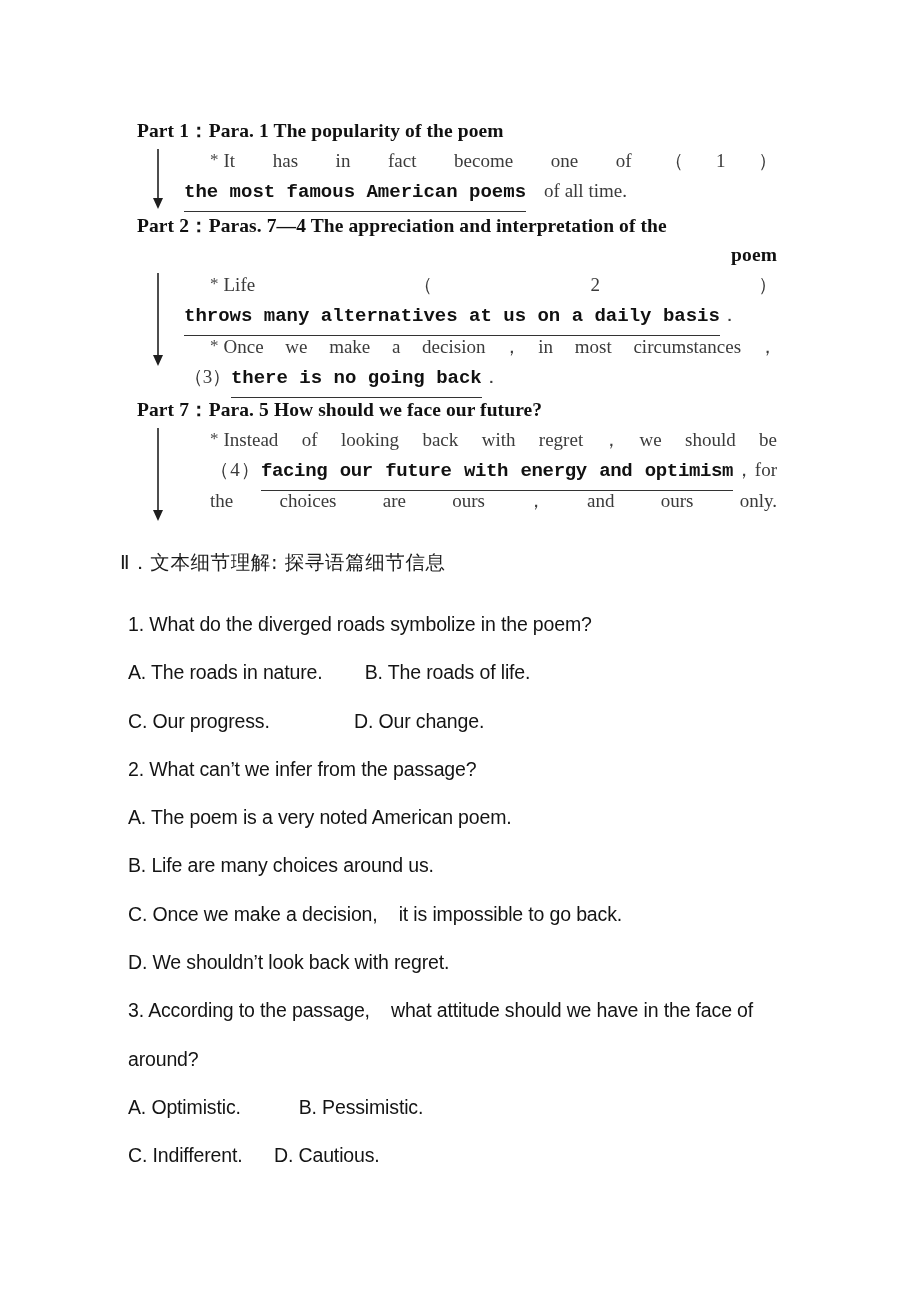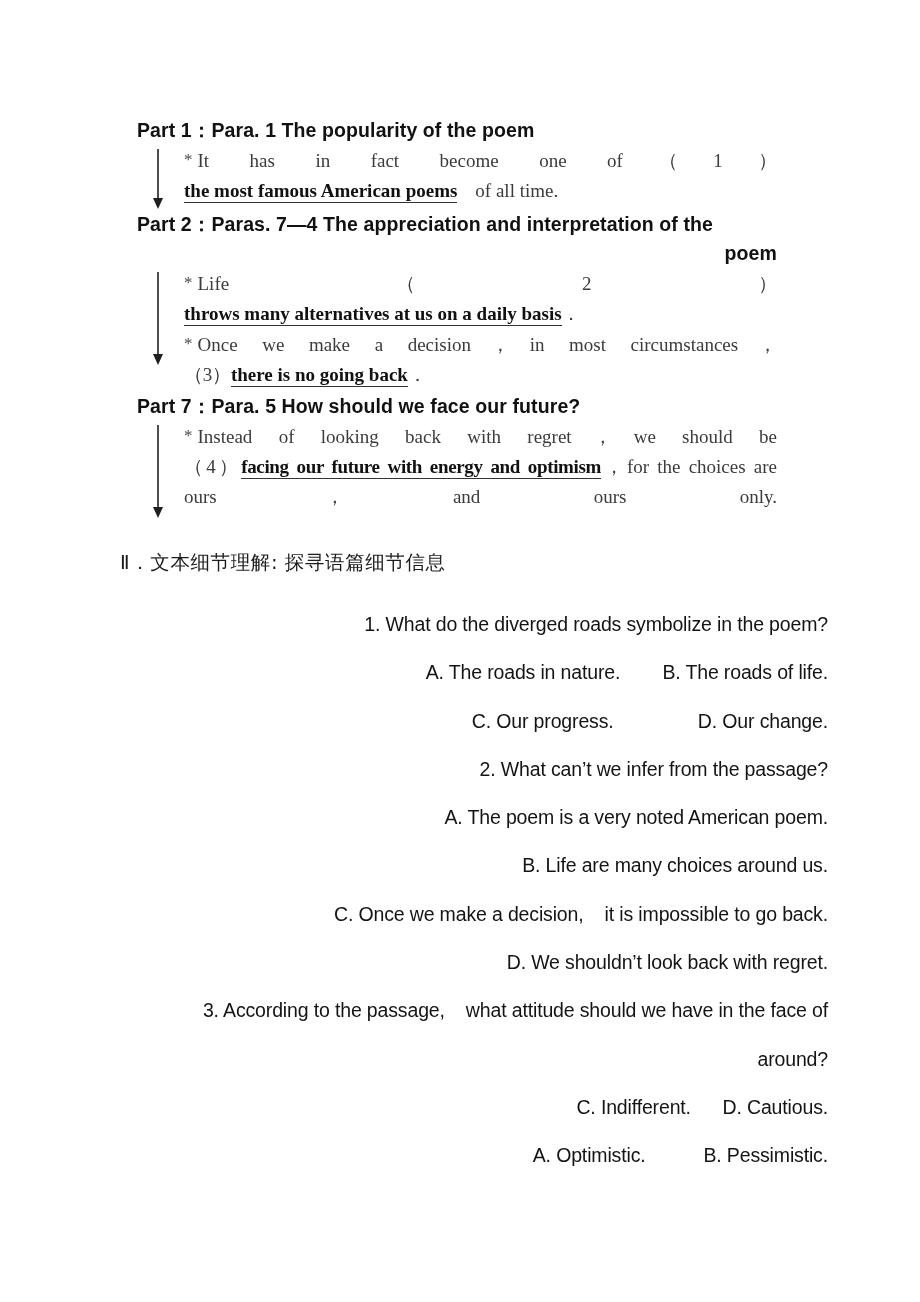--- a/index.html
+++ b/index.html
@@ -25,21 +25,21 @@
 
   
   .outline {
     position: absolute;
     left: 137px;
     top: 116px;
     width: 640px;
   }
 
   .part-head {
-    font-family: Liberation Sans, sans-serif;
+    font-family: Liberation Serif, serif;
     font-weight: bold;
     font-size: 19.5px;
     line-height: 29px;
     color: #111;
     letter-spacing: 0.1px;
   }
   .part-head .indent-cont {
     display: block;
     margin-left: 47px;
     text-align: right;
@@ -53,37 +53,39 @@
     color: #3b3b3b;
   }
   .bullet-line {
     text-align: justify;
     text-align-last: left;
     font-family: "Liberation Serif", "DejaVu Serif", serif;
   }
   .bullet-line.just {
     text-align: justify;
     text-align-last: justify;
+    margin-left: 26px;
   }
   .star {
     font-size: 17px;
     vertical-align: 2px;
     color: #4a4a4a;
     margin-right: 5px;
   }
   .num {
     color: #3b3b3b;
     letter-spacing: -0.2px;
   }
   .ans {
     font-weight: bold;
     color: #111;
     border-bottom: 1.6px solid #333;
-    padding-bottom: 1px;
+    padding-bottom: 8px;
     text-decoration: none;
+    font-family: Liberation Mono, monospace;
   }
   .ans.cond {
     font-stretch: condensed;
     letter-spacing: -0.35px;
   }
 
   
   .arrow {
     position: absolute;
     width: 14px;
@@ -125,21 +127,20 @@
     width: 700px;
     font-family: "Liberation Sans", "DejaVu Sans", sans-serif;
     font-size: 19.5px;
     color: #141414;
   }
   .q-row {
     height: 48.3px;
     line-height: 48.3px;
     white-space: pre;
     letter-spacing: -0.15px;
-    text-align: right;
   }
 </style>
 </head>
 <body>
 
 <div class="page">
 
   <div class="outline">
 
     <div>
@@ -197,18 +198,18 @@
     <div class="q-row"><span>C. Our progress.</span><span>                </span><span>D. Our change.</span></div>
 
     <div class="q-row">2. What can’t we infer from the passage?</div>
     <div class="q-row">A. The poem is a very noted American poem.</div>
     <div class="q-row">B. Life are many choices around us.</div>
     <div class="q-row">C. Once we make a decision,    it is impossible to go back.</div>
     <div class="q-row">D. We shouldn’t look back with regret.</div>
 
     <div class="q-row">3. According to the passage,    what attitude should we have in the face of</div>
     <div class="q-row">around?</div>
+    <div class="q-row"><span>A. Optimistic.</span><span>           </span><span>B. Pessimistic.</span></div>
     <div class="q-row"><span>C. Indifferent.</span><span>      </span><span>D. Cautious.</span></div>
-    <div class="q-row"><span>A. Optimistic.</span><span>           </span><span>B. Pessimistic.</span></div>
 
   </div>
 
 </div>
 
 </body></html>

